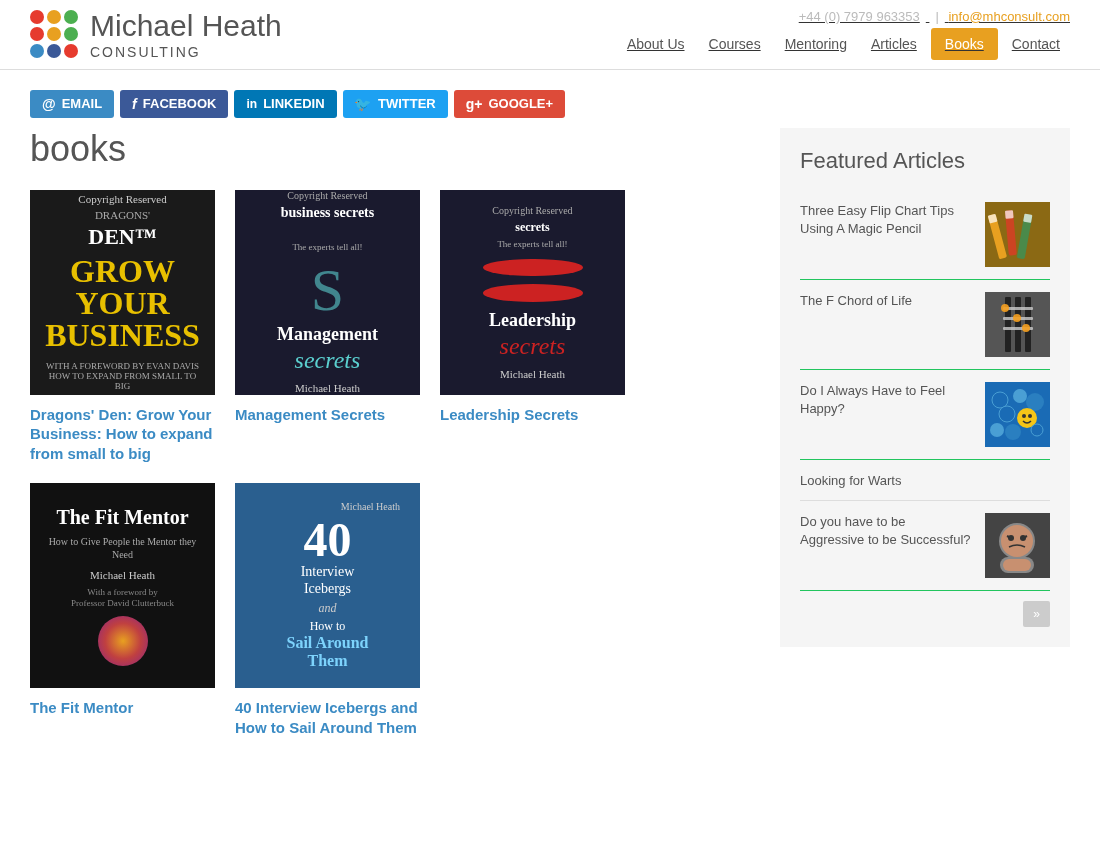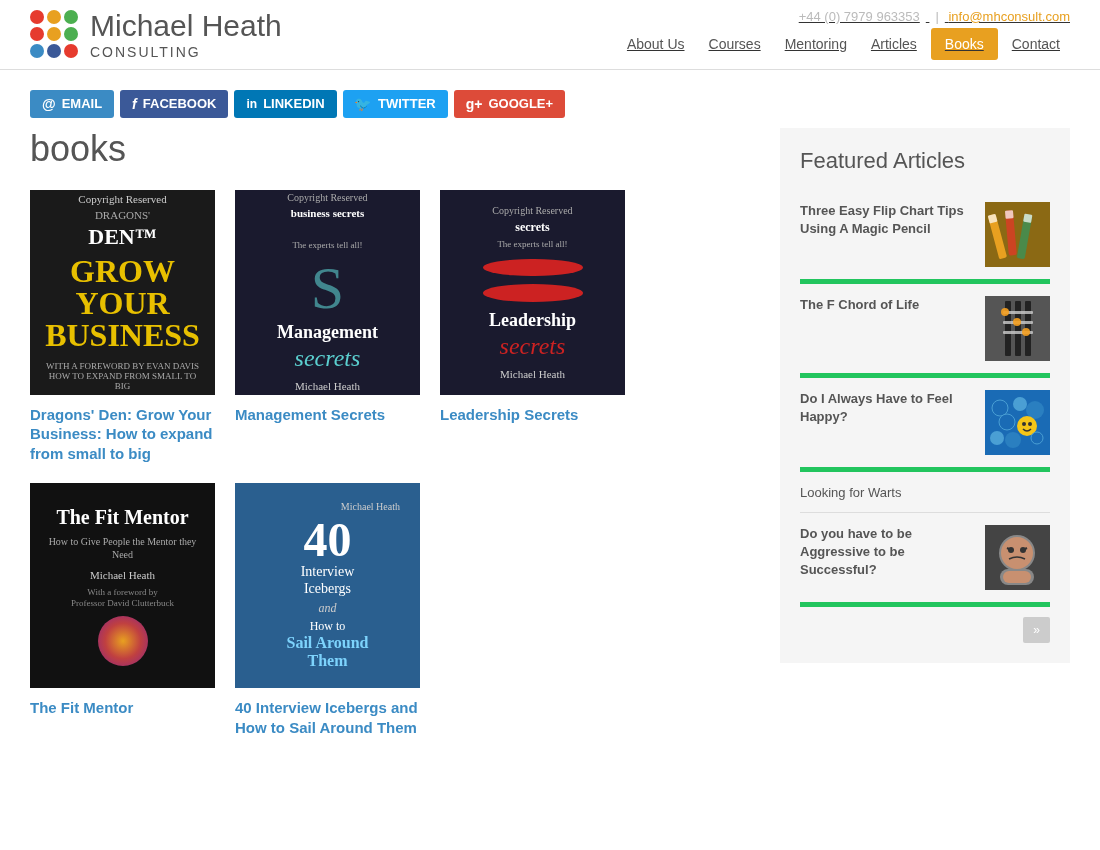--- a/index.html
+++ b/index.html
@@ -50,21 +50,21 @@
     .book-cover-sim { width: 185px; height: 205px; margin-bottom: 10px; display: flex; flex-direction: column; justify-content: center; align-items: center; text-align: center; padding: 15px; font-family: Georgia, serif; }
     .book-cover-sim.dragons { background: #1a1a1a; color: #fff; }
     .book-cover-sim.management { background: #1a1a2e; color: #fff; }
     .book-cover-sim.leadership { background: #1a1a2e; color: #fff; }
     .book-cover-sim.fitmentor { background: #111; color: #fff; }
     .book-cover-sim.interview { background: #2a5f8f; color: #fff; }
 
     
     .featured-articles { background: #f5f5f5; padding: 20px; }
     .featured-title { font-size: 22px; font-weight: 300; color: #555; margin-bottom: 16px; border-bottom: none; }
-    .article-item { display: flex; align-items: flex-start; gap: 14px; padding: 12px 0; border-bottom: 5px solid #22c55e; font-weight: bold; }
+    .article-item { display: flex; align-items: flex-start; gap: 14px; padding: 12px 0; border-bottom: 1px solid #22c55e; }
     .article-item:last-of-type { border-bottom: 1px solid #ddd; }
     .article-text { flex: 1; }
     .article-text a { color: #555; text-decoration: none; font-size: 13px; line-height: 1.4; }
 
     
     .thumb-sim { width: 65px; height: 65px; flex-shrink: 0; display: flex; align-items: center; justify-content: center; font-size: 10px; color: #fff; }
     .thumb-pencils { background: linear-gradient(135deg, #c8a060 0%, #8B4513 50%, #2d5a2d 100%); }
     .thumb-happy { background: linear-gradient(135deg, #1a6bb5 0%, #4a9fd4 100%); }
     .thumb-chord { background: linear-gradient(135deg, #888 0%, #444 100%); }
     .thumb-aggressive { background: linear-gradient(135deg, #333 0%, #666 100%); }
@@ -76,21 +76,21 @@
     .nav-arrow-btn { background: #ccc; color: #fff; border: none; padding: 6px 10px; cursor: pointer; font-size: 12px; border-radius: 2px; }
 
     
     .dragons-header { font-size: 11px; color: #ccc; margin-bottom: 4px; }
     .dragons-title { font-size: 22px; font-weight: bold; color: #fff; line-height: 1.1; margin-bottom: 6px; }
     .dragons-grow { font-size: 32px; font-weight: bold; color: #e8c000; line-height: 1; margin-bottom: 4px; }
     .dragons-footer { font-size: 9px; color: #aaa; margin-top: 6px; }
 
     
     .mgmt-header { font-size: 10px; color: #aaa; margin-bottom: 4px; }
-    .mgmt-brand { font-size: 11px; color: #fff; font-weight: bold; margin-bottom: 21px; text-align: center; }
+    .mgmt-brand { font-size: 14px; color: #fff; font-weight: bold; margin-bottom: 21px; text-align: center; }
     .mgmt-sub-text { font-size: 9px; color: #aaa; margin-bottom: 8px; }
     .mgmt-s-shape { font-size: 60px; color: #5bcfcf; opacity: 0.6; line-height: 1; margin-bottom: 4px; }
     .mgmt-title { font-size: 18px; font-weight: bold; color: #fff; margin-bottom: 2px; }
     .mgmt-secret { font-size: 24px; font-style: italic; color: #5bcfcf; }
     .mgmt-author { font-size: 11px; color: #ccc; margin-top: 8px; }
 
     
     .lead-header { font-size: 10px; color: #aaa; margin-bottom: 4px; }
     .lead-brand { font-size: 12px; color: #fff; font-weight: bold; margin-bottom: 4px; }
     .lead-sub-text { font-size: 9px; color: #aaa; margin-bottom: 6px; }

